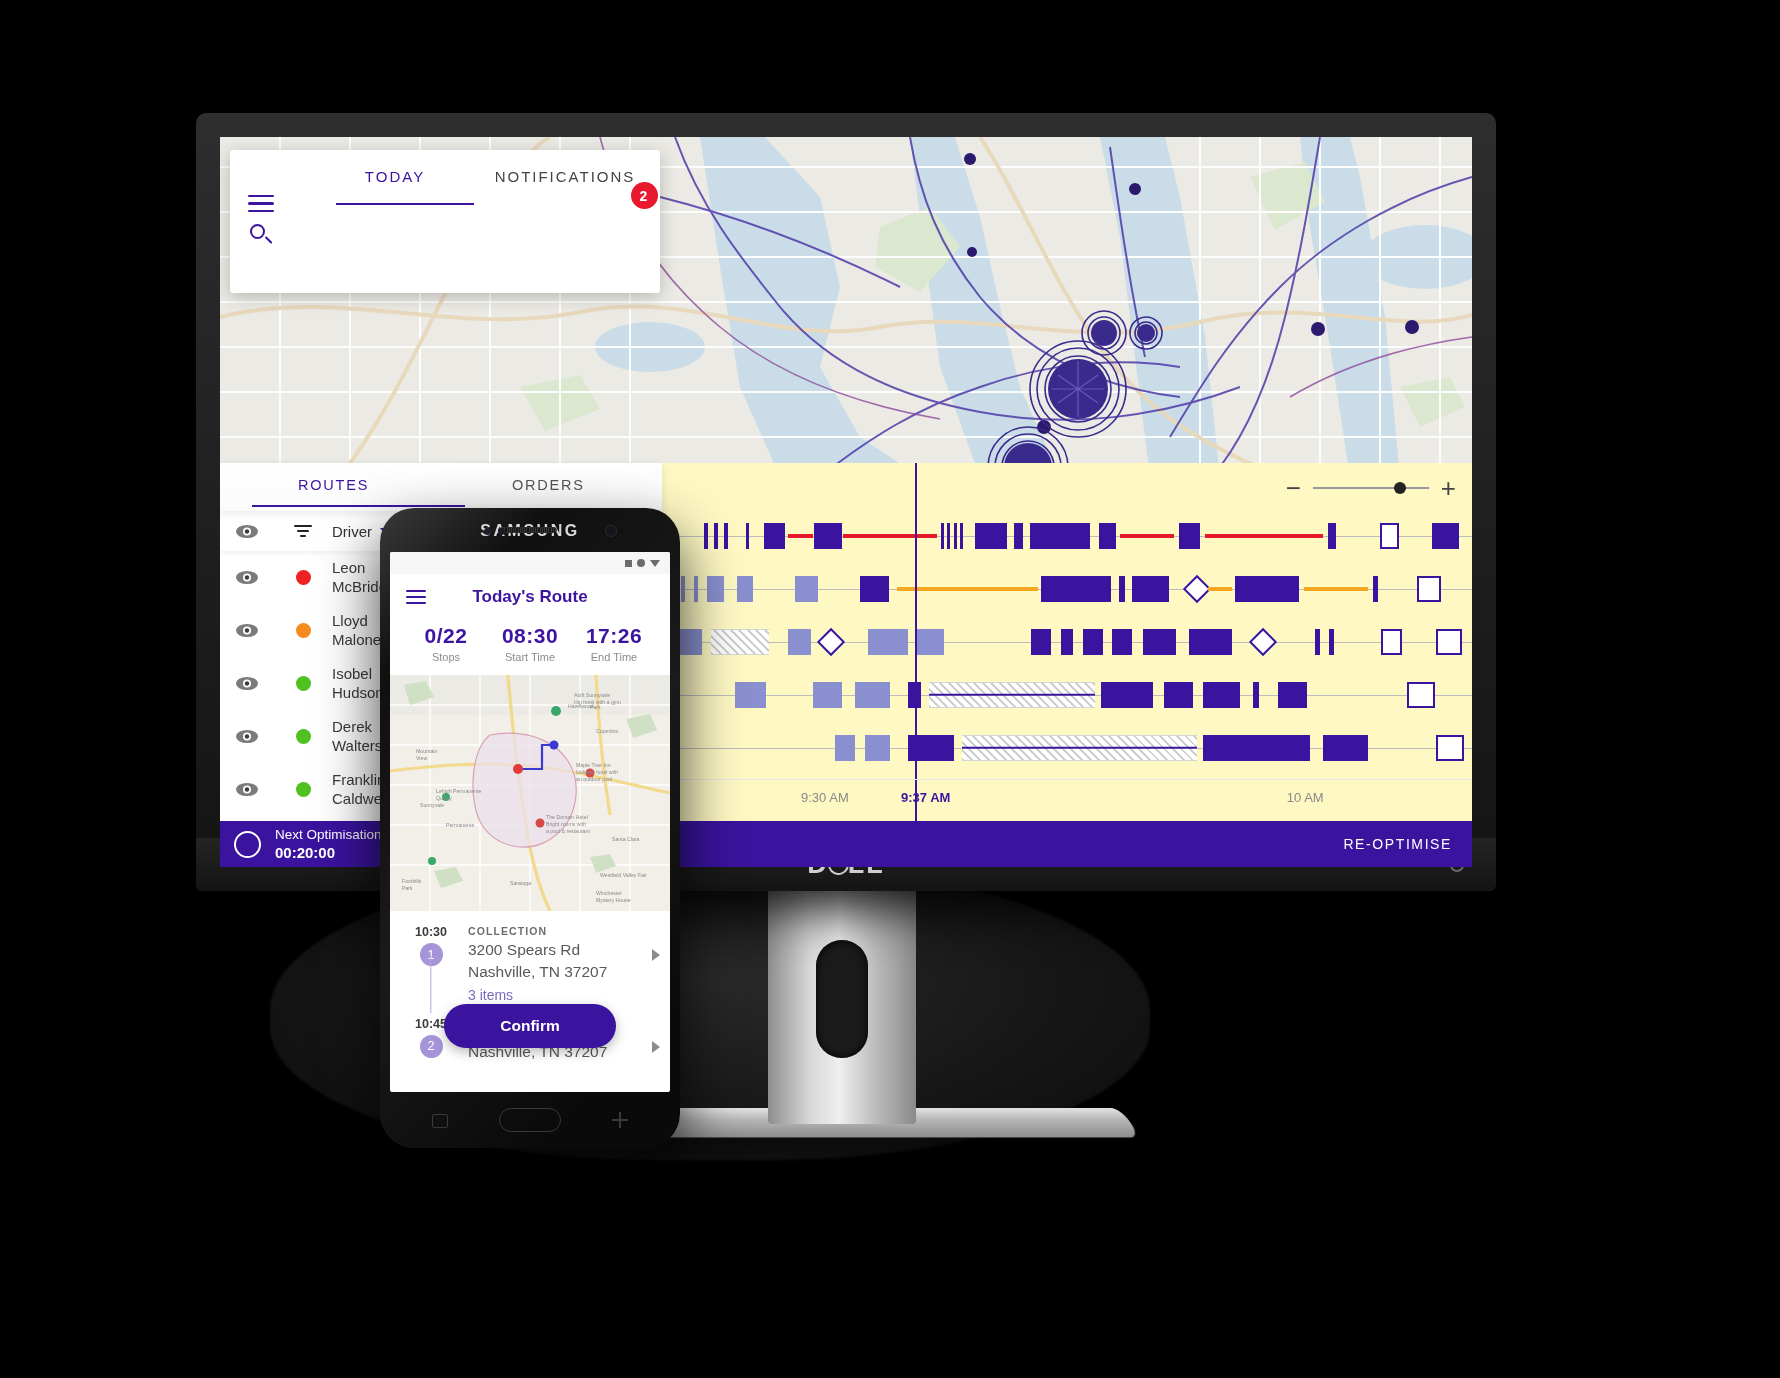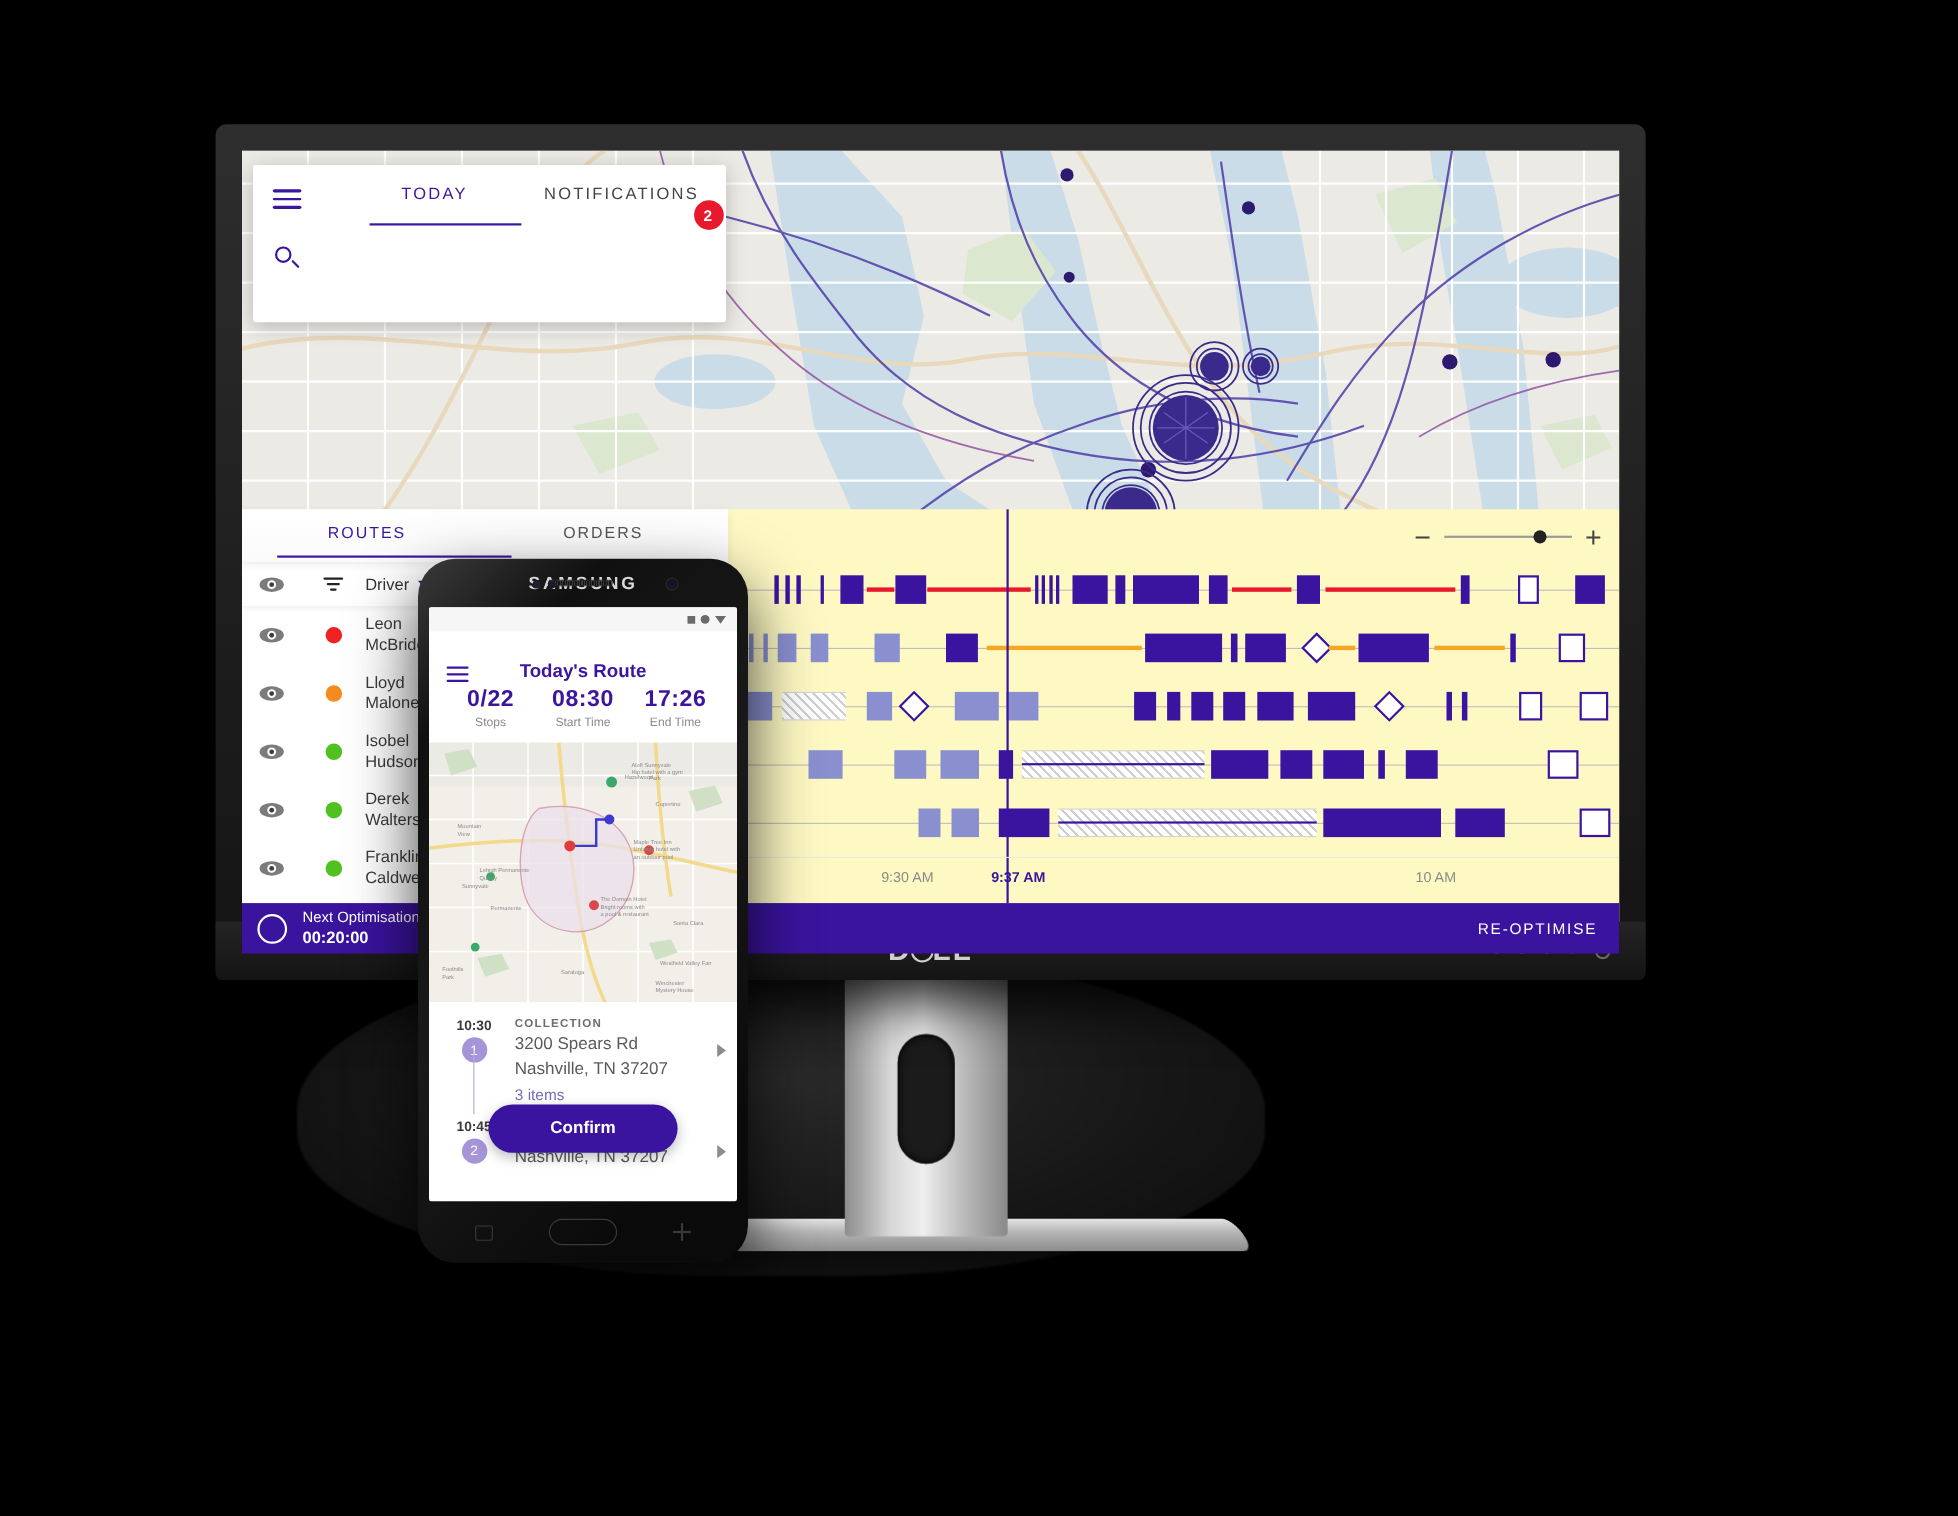--- a/index.html
+++ b/index.html
@@ -90,21 +90,21 @@
     background: #fef9c3;
   }
 
   
   .today-card {
     position: absolute; left: 10px; top: 13px; width: 430px; height: 143px;
     background: #fff; border-radius: 3px;
     box-shadow: 0 4px 18px rgba(0,0,0,0.22);
     z-index: 14;
   }
-  .tabs-row { display: flex; align-items: center; height: 62px; padding-left: 18px; position: relative; }
+  .tabs-row { display: flex; align-items: flex-end; height: 62px; padding-left: 18px; position: relative; }
   .hamburger { width: 26px; display: flex; flex-direction: column; gap: 5px; cursor: pointer; }
   .hamburger span { display: block; height: 2.5px; background: #3c14a0; border-radius: 2px; }
   .tab-today {
     position: absolute; left: 90px; top: 18px; width: 150px;
     text-align: center; color: #3c14a0; font-size: 15px; letter-spacing: 2px;
   }
   .tab-today::after {
     content:""; position: absolute; left: 16px; right: -4px; bottom: -20px; height: 2.5px; background: #3c14a0;
   }
   .tab-notif {
@@ -247,21 +247,21 @@
   .soft-r::before { left: 0; top: 7px; width: 16px; height: 1.6px; }
   .soft-r::after { left: 7px; top: 0; width: 1.6px; height: 16px; transform-origin: center; }
 
   .ph-status { height: 22px; background: #f6f6f6; display: flex; align-items: center; justify-content: flex-end;
                padding-right: 10px; gap: 5px; }
   .ph-status i { display:block; }
   .st-sq { width: 7px; height: 7px; background: #6b6b6b; }
   .st-cir { width: 8px; height: 8px; border-radius: 50%; background: #6b6b6b; }
   .st-tri { width: 0; height: 0; border-left: 5px solid transparent; border-right: 5px solid transparent; border-top: 7px solid #6b6b6b; }
 
-  .ph-head { height: 46px; display: flex; align-items: flex-end; position: relative; }
+  .ph-head { height: 46px; display: flex; align-items: center; position: relative; }
   .ph-ham { position: absolute; left: 16px; width: 20px; display: flex; flex-direction: column; gap: 4px; }
   .ph-ham span { height: 2px; background: #3c14a0; border-radius: 2px; }
   .ph-title { width: 100%; text-align: center; color: #3c14a0; font-size: 17px; font-weight: 700; }
 
   .ph-stats { display: flex; padding: 4px 14px 12px; }
   .ph-stat { flex: 1; text-align: center; }
   .ph-stat .v { color: #3c14a0; font-size: 21px; font-weight: 700; letter-spacing: 0.5px; }
   .ph-stat .l { color: #8b8b8b; font-size: 11px; margin-top: 3px; }
 
   .ph-map { height: 236px; position: relative; background: #f1efe9; overflow: hidden; }

